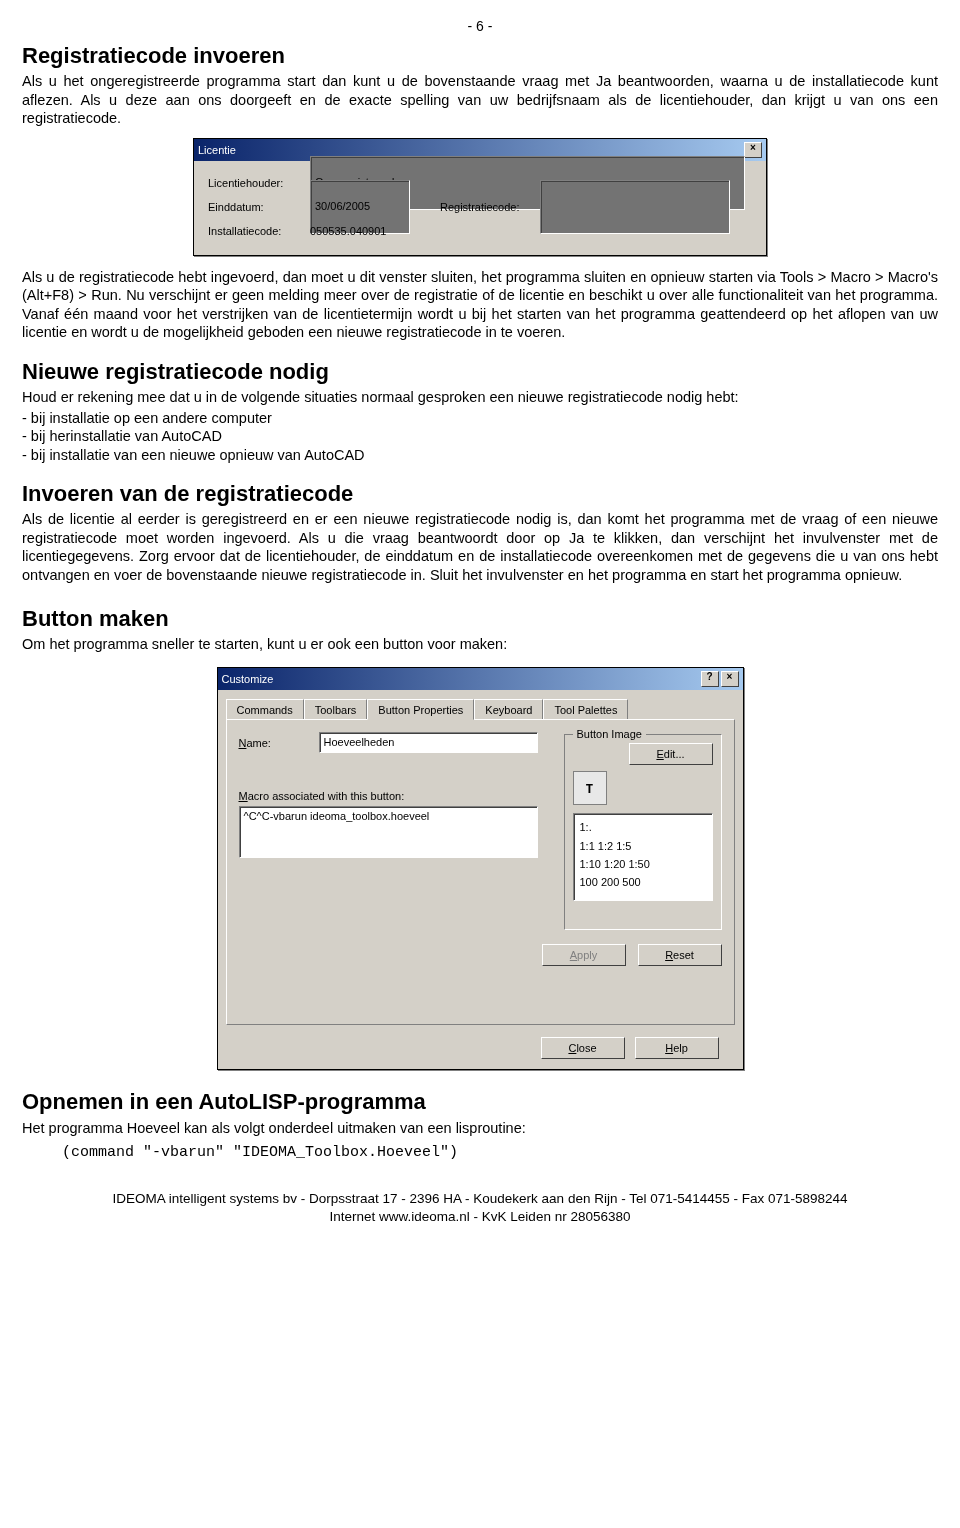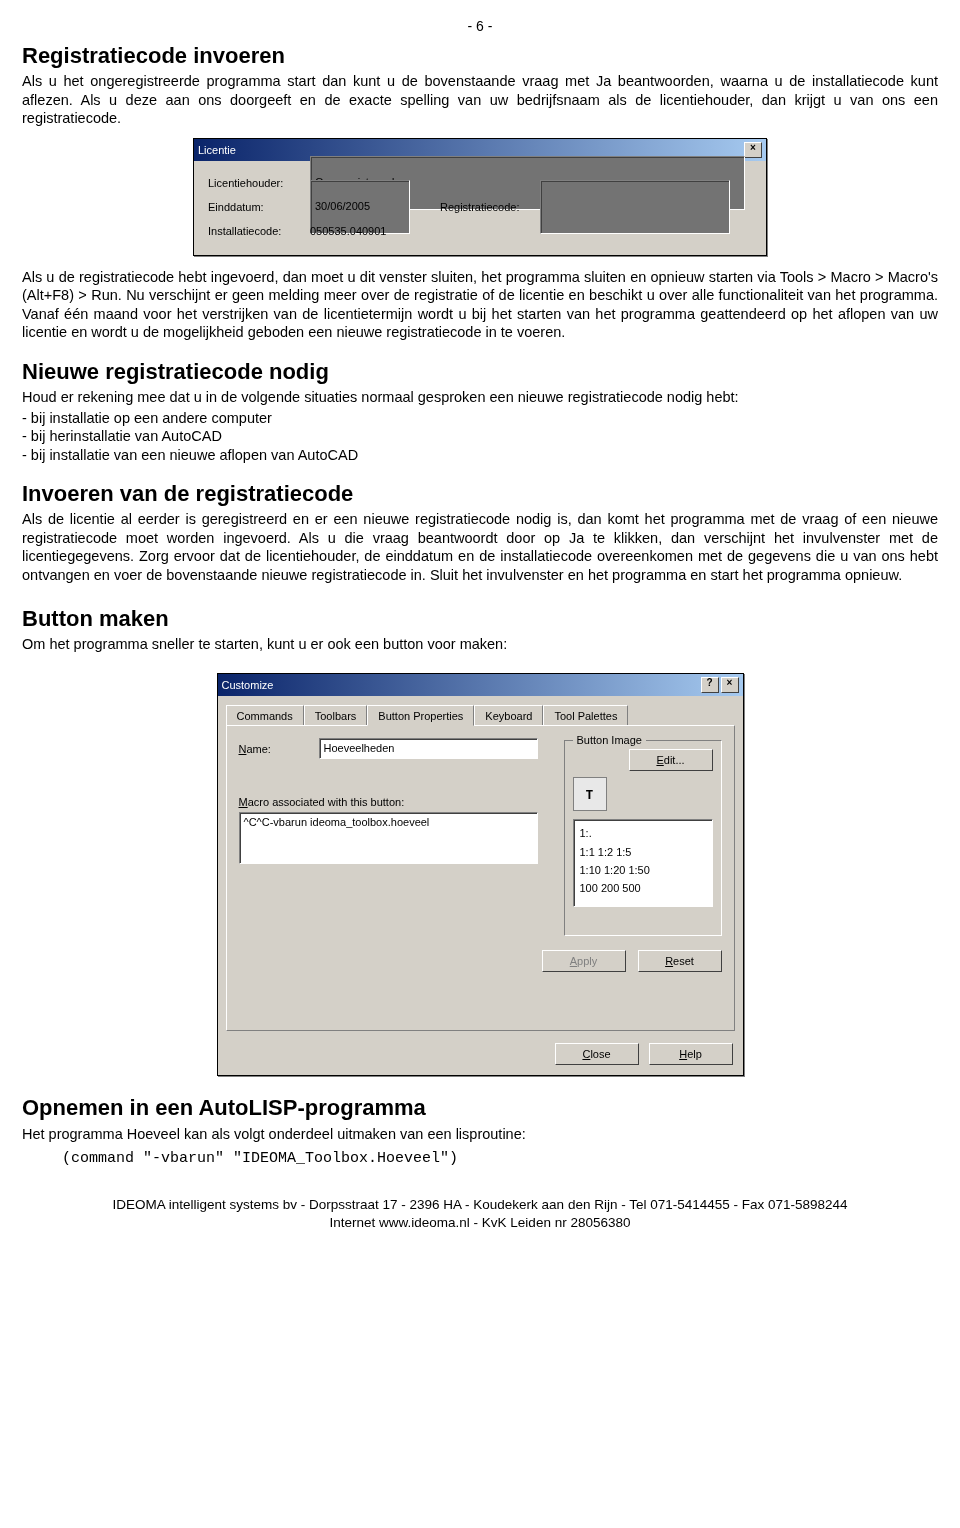--- a/index.html
+++ b/index.html
@@ -44,21 +44,21 @@
   .multiline { height:38px; }
   .macro-box { height:46px; }
   .group { border:1px solid #808080; border-right-color:#fff; border-bottom-color:#fff; position:relative; padding:8px; margin-top:2px; }
   .group-title { position:absolute; top:-8px; left:8px; background:#d4d0c8; padding:0 4px; font-size:11px; }
   .btn { background:#d4d0c8; border:1px solid #fff; border-right-color:#404040; border-bottom-color:#404040; padding:3px 14px; font-size:11px; min-width:54px; text-align:center; display:inline-block; }
   .btn.disabled { color:#808080; }
   .bi-grid { display:flex; gap:28px; }
   .bi-icon { width:32px; height:32px; border:1px solid #808080; background:#e8e8e8; display:flex; align-items:center; justify-content:center; font:bold 13px monospace; }
   .bi-list { flex:1; background:#fff; border:1px solid #808080; border-right-color:#fff; border-bottom-color:#fff; box-shadow: inset 1px 1px 0 #404040; padding:4px 6px; height:78px; font-size:11px; }
   .bi-list div { padding:2px 0; }
-  .dlg-footer { display:flex; justify-content:flex-end; gap:10px; padding:4px 10px 10px 10px; }
+  .dlg-footer { display:flex; justify-content:flex-end; gap:10px; padding:4px 24px 10px 10px; }
   .help-q { width:16px; height:14px; background:#d4d0c8; border:1px solid #fff; border-right-color:#404040; border-bottom-color:#404040; font:bold 10px/10px Arial; text-align:center; color:#000; margin-right:2px;}
 </style>
 </head>
 <body>
 
 <div class="page-num">- 6 -</div>
 
 <div class="block">
   <h2>Registratiecode invoeren</h2>
   <p>Als u het ongeregistreerde programma start dan kunt u de bovenstaande vraag met Ja beantwoorden, waarna u de installatiecode kunt aflezen. Als u deze aan ons doorgeeft en de exacte spelling van uw bedrijfsnaam als de licentiehouder, dan krijgt u van ons een registratiecode.</p>
@@ -89,34 +89,34 @@
 
 <div class="block">
   <p>Als u de registratiecode hebt ingevoerd, dan moet u dit venster sluiten, het programma sluiten en opnieuw starten via Tools &gt; Macro &gt; Macro's (Alt+F8) &gt; Run. Nu verschijnt er geen melding meer over de registratie of de licentie en beschikt u over alle functionaliteit van het programma. Vanaf één maand voor het verstrijken van de licentietermijn wordt u bij het starten van het programma geattendeerd op het aflopen van uw licentie en wordt u de mogelijkheid geboden een nieuwe registratiecode in te voeren.</p>
 </div>
 
 <div class="block">
   <h2 class="tight">Nieuwe registratiecode nodig</h2>
   <p>Houd er rekening mee dat u in de volgende situaties normaal gesproken een nieuwe registratiecode nodig hebt:</p>
   <p class="list-line">- bij installatie op een andere computer</p>
   <p class="list-line">- bij herinstallatie van AutoCAD</p>
-  <p class="list-line">- bij installatie van een nieuwe aflopen van AutoCAD</p>
+  <p class="list-line">- bij installatie van een nieuwe opnieuw van AutoCAD</p>
 </div>
 
 <div class="block">
   <h2 class="tight">Invoeren van de registratiecode</h2>
   <p>Als de licentie al eerder is geregistreerd en er een nieuwe registratiecode nodig is, dan komt het programma met de vraag of een nieuwe registratiecode moet worden ingevoerd. Als u die vraag beantwoordt door op Ja te klikken, dan verschijnt het invulvenster met de licentiegegevens. Zorg ervoor dat de licentiehouder, de einddatum en de installatiecode overeenkomen met de gegevens die u van ons hebt ontvangen en voer de bovenstaande nieuwe registratiecode in. Sluit het invulvenster en het programma en start het programma opnieuw.</p>
 </div>
 
 <div class="block" style="margin-top:20px;">
   <h2 class="tight">Button maken</h2>
   <p>Om het programma sneller te starten, kunt u er ook een button voor maken:</p>
 </div>
 
-<div class="dlg cust" style="margin:20px auto 18px auto;">
+<div class="dlg cust" style="margin:14px auto 18px auto;">
   <div class="dlg-title">
     <span>Customize</span>
     <span style="display:flex;">
       <span class="help-q">?</span>
       <span class="dlg-close">×</span>
     </span>
   </div>
   <div class="tabs">
     <div class="tab">Commands</div>
     <div class="tab">Toolbars</div>

